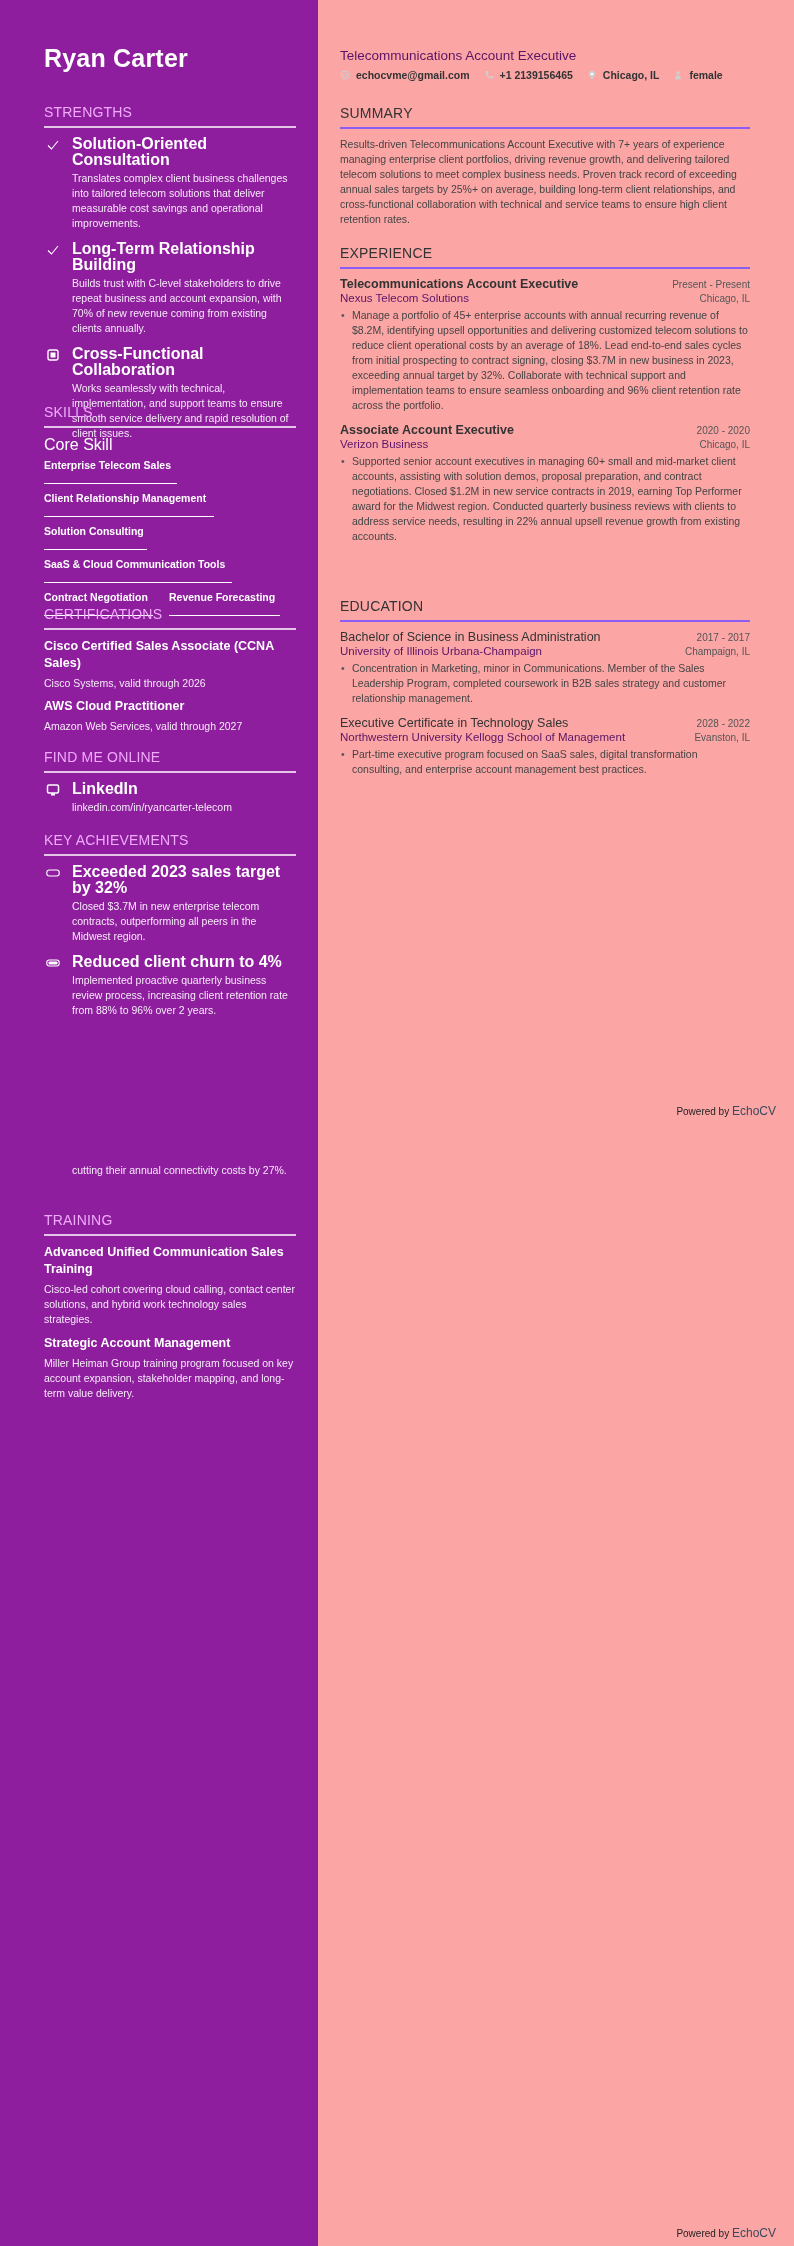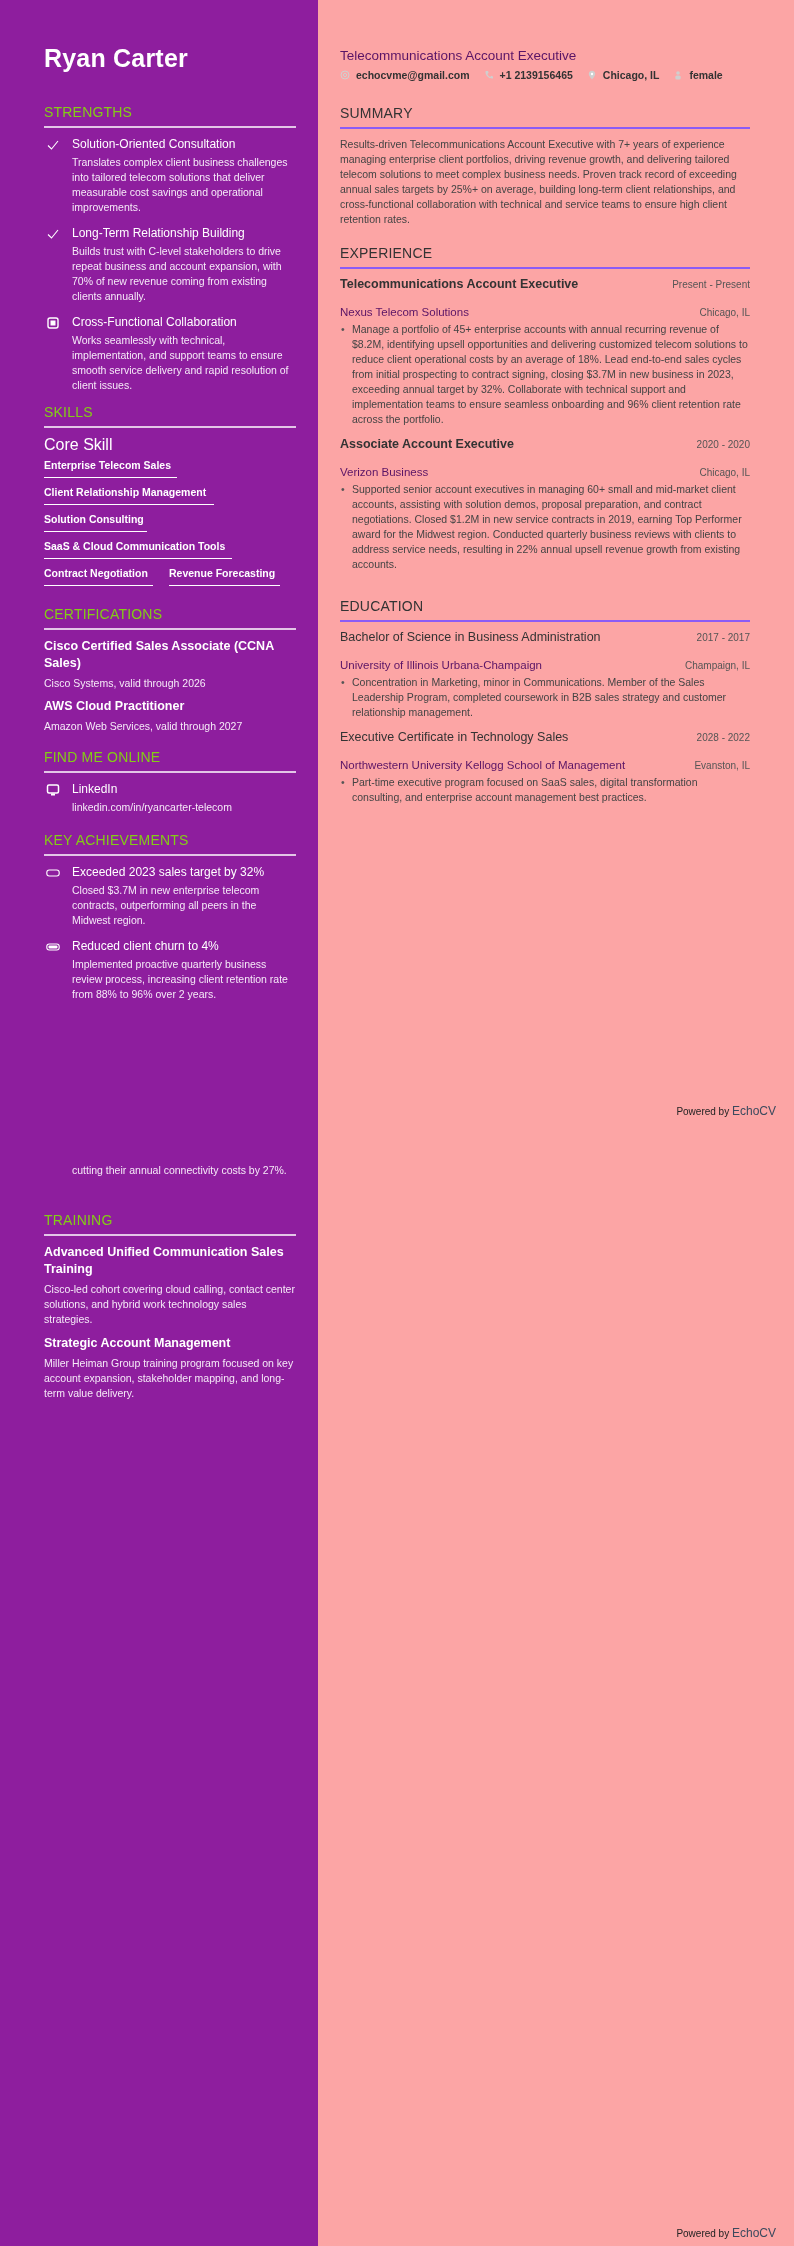--- a/index.html
+++ b/index.html
@@ -9,32 +9,32 @@
   .sidebar {
     position: absolute; left: 0; top: 0; width: 318px; height: 2246px;
     background: #8E1E9E; color: #ffffff;
   }
   .main { position: absolute; left: 318px; top: 0; width: 476px; height: 2246px; background: #fca5a5; }
 
   
   .name { position: absolute; left: 44px; top: 44px; font-size: 25px; font-weight: bold; letter-spacing: 0.2px; }
   .sb-section { position: absolute; left: 44px; width: 252px; }
   .sb-heading {
-    font-size: 14px; color: #84cc16; letter-spacing: 0.2px;
+    font-size: 14px; color: #f0abfc; letter-spacing: 0.2px;
     padding-bottom: 6px; border-bottom: 2px solid rgba(255,255,255,0.75); margin-bottom: 8px;
   }
   .ico-item { position: relative; padding-left: 28px; margin-bottom: 10px; }
   .ico-item .ico { position: absolute; left: 2px; top: 2px; width: 14px; height: 14px; }
-  .ico-item .t { font-size: 12px; font-weight: normal; line-height: 16px; margin-bottom: 3px; }
+  .ico-item .t { font-size: 16px; font-weight: bold; line-height: 16px; margin-bottom: 3px; }
   .ico-item .d { font-size: 10.5px; line-height: 15px; color: #f6eaf8; }
 
   .core-skill { font-size: 16px; font-weight: normal; margin-bottom: 5px; }
   .skills-wrap { display: flex; flex-wrap: wrap; gap: 0 16px; }
   .skill-tag {
-    font-size: 10.5px; font-weight: bold; padding-bottom: 6px; margin-bottom: 8px;
+    font-size: 10.5px; font-weight: bold; padding-bottom: 12px; margin-bottom: 8px;
     border-bottom: 1.5px solid #ffffff; white-space: nowrap;
   }
 
   .cert-title { font-size: 12.5px; font-weight: bold; line-height: 17px; margin-bottom: 4px; }
   .cert-sub { font-size: 10.5px; line-height: 14px; margin-bottom: 8px; color: #f6eaf8; }
 
   .train-title { font-size: 12.5px; font-weight: bold; line-height: 17px; margin-bottom: 4px; }
   .train-desc { font-size: 10.5px; line-height: 15px; margin-bottom: 8px; color: #f6eaf8; }
 
   
@@ -48,21 +48,21 @@
     font-size: 14px; color: #333333; letter-spacing: 0.2px;
     padding-bottom: 6px; border-bottom: 2px solid #8b5cf6; margin-bottom: 8px;
   }
   .summary { font-size: 10.5px; line-height: 15px; color: #444; }
 
   .entry { margin-bottom: 10px; }
   .row { display: flex; justify-content: space-between; align-items: baseline; }
   .e-title { font-size: 12.5px; font-weight: bold; color: #333; }
   .e-title.reg { font-weight: normal; }
   .e-date { font-size: 10px; color: #555; }
-  .e-org { font-size: 11.5px; color: #5a1466; margin-top: 15px; }
+  .e-org { font-size: 11.5px; color: #5a1466; margin-top: 1px; }
   .e-loc { font-size: 10px; color: #555; }
   .bullets { list-style: none; margin-top: 4px; }
   .bullets li { position: relative; padding-left: 12px; font-size: 10.5px; line-height: 15px; color: #444; }
   .bullets li::before { content: "•"; position: absolute; left: 1px; top: 0; color: #555; }
 
   .powered { position: absolute; right: 18px; font-size: 10px; color: #222; }
   .powered .brand { font-size: 12px; color: #3b4a5e; }
 </style>
 </head>
 <body>

